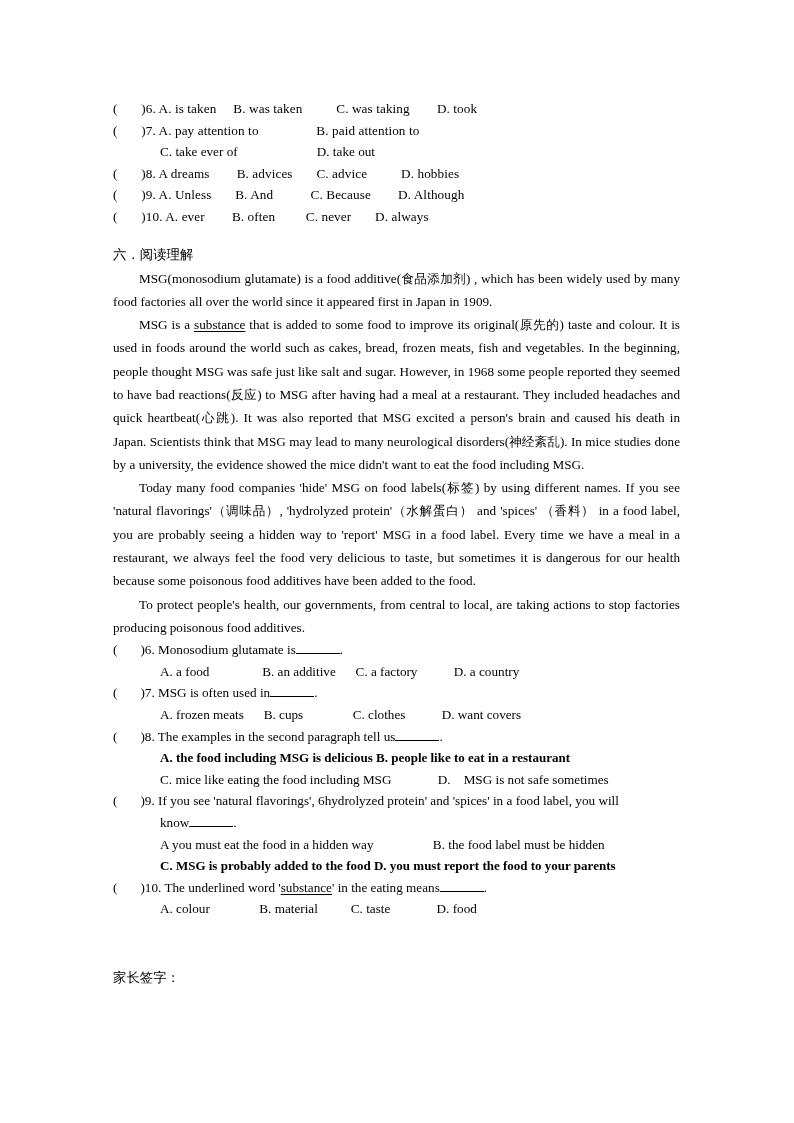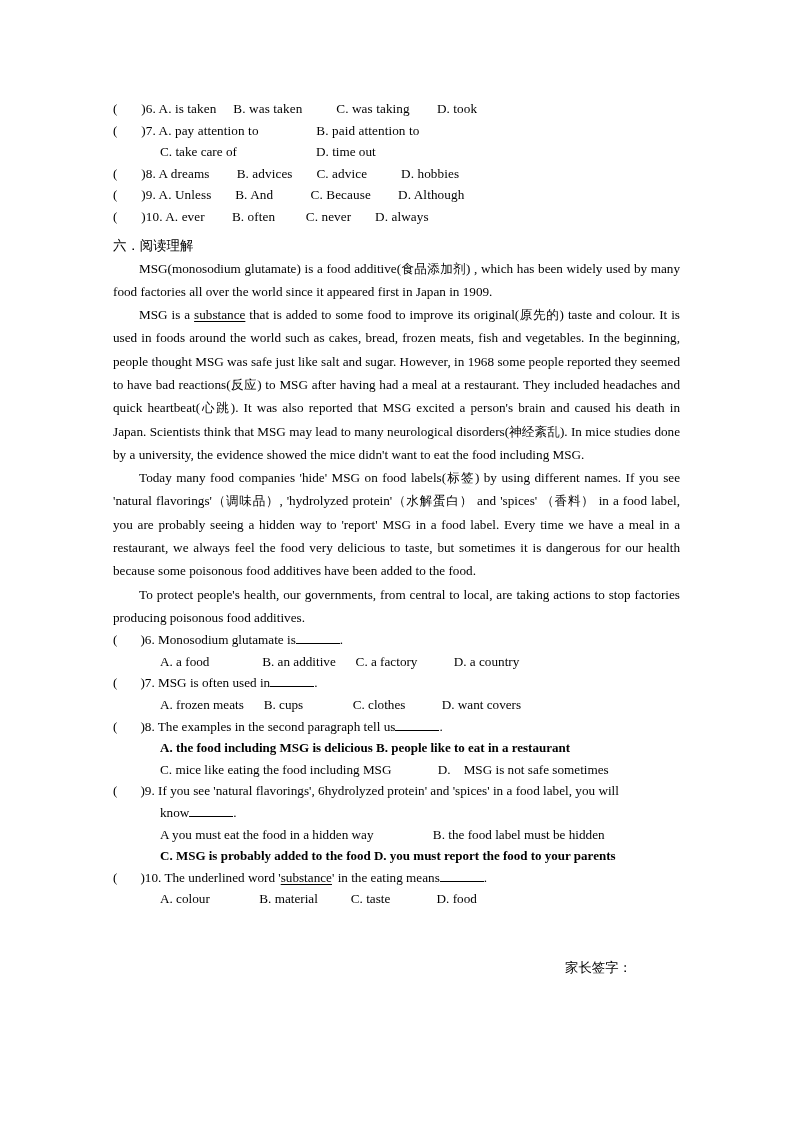--- a/index.html
+++ b/index.html
@@ -39,22 +39,22 @@
     font-size: 13.2px;
     line-height: 21.5px;
     white-space: pre;
     padding-left: 47px;
   }
 
   
   .section-head {
     font-size: 13.4px;
     line-height: 21.5px;
-    margin-top: 8px;
-    font-family: Liberation Sans, sans-serif;
+    margin-top: 18px;
+    font-family: Liberation Mono, monospace;
   }
 
   
   .para {
     font-size: 13.2px;
     line-height: 23.3px;
     text-align: justify;
     text-justify: inter-word;
     text-indent: 26px;
     margin: 0;
@@ -103,36 +103,36 @@
     border-bottom: 1px solid #000;
     width: 44px;
     height: 0.92em;
     vertical-align: baseline;
     margin: 0 0 0 0;
   }
 
   
   .signature {
     margin-top: 49px;
-    text-align: right;
+    text-align: left;
     font-size: 13.4px;
     font-family: "DejaVu Sans", "Liberation Sans", sans-serif;
     padding-right: 48px;
   }
 </style>
 </head>
 <body>
 
 <div class="page">
   <div class="sheet">
 
     <div>
       <div class="mc-row">(       )6. A. is taken     B. was taken          C. was taking        D. took</div>
       <div class="mc-row">(       )7. A. pay attention to                 B. paid attention to</div>
-      <div class="indent-row">C. take care of                        D. time out</div>
+      <div class="indent-row">C. take ever of                        D. take out</div>
       <div class="mc-row">(       )8. A dreams        B. advices       C. advice          D. hobbies</div>
       <div class="mc-row">(       )9. A. Unless       B. And           C. Because        D. Although</div>
       <div class="mc-row">(       )10. A. ever        B. often         C. never       D. always</div>
     </div>
 
     <div class="section-head">六．阅读理解</div>
 
     <div>
       <p class="para">MSG(monosodium glutamate) is a food additive(<span class="cn">食品添加剂</span>) , which has been widely used by many food factories all over the world since it appeared first in Japan in 1909.</p>
       <p class="para">MSG is a <u>substance</u> that is added to some food to improve its original(<span class="cn">原先的</span>) taste and colour. It is used in foods around the world such as cakes, bread, frozen meats, fish and vegetables. In the beginning, people thought MSG was safe just like salt and sugar. However, in 1968 some people reported they seemed to have bad reactions(<span class="cn">反应</span>) to MSG after having had a meal at a restaurant. They included headaches and quick heartbeat(<span class="cn">心跳</span>). It was also reported that MSG excited a person's brain and caused his death in Japan. Scientists think that MSG may lead to many neurological disorders(<span class="cn">神经紊乱</span>). In mice studies done by a university, the evidence showed the mice didn't want to eat the food including MSG.</p>

